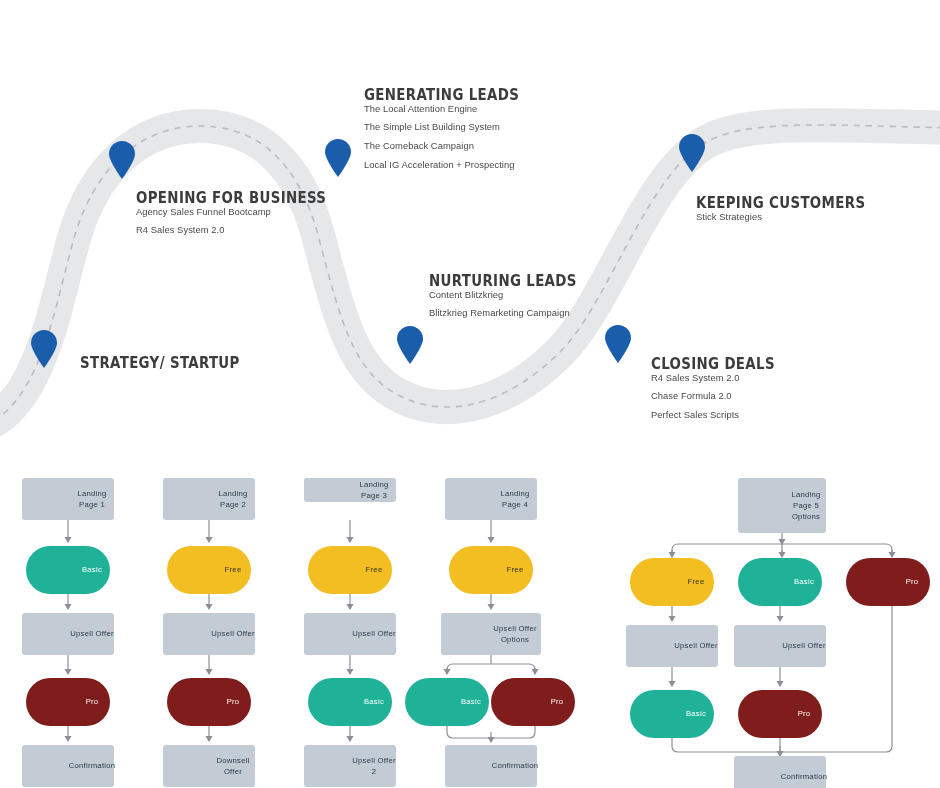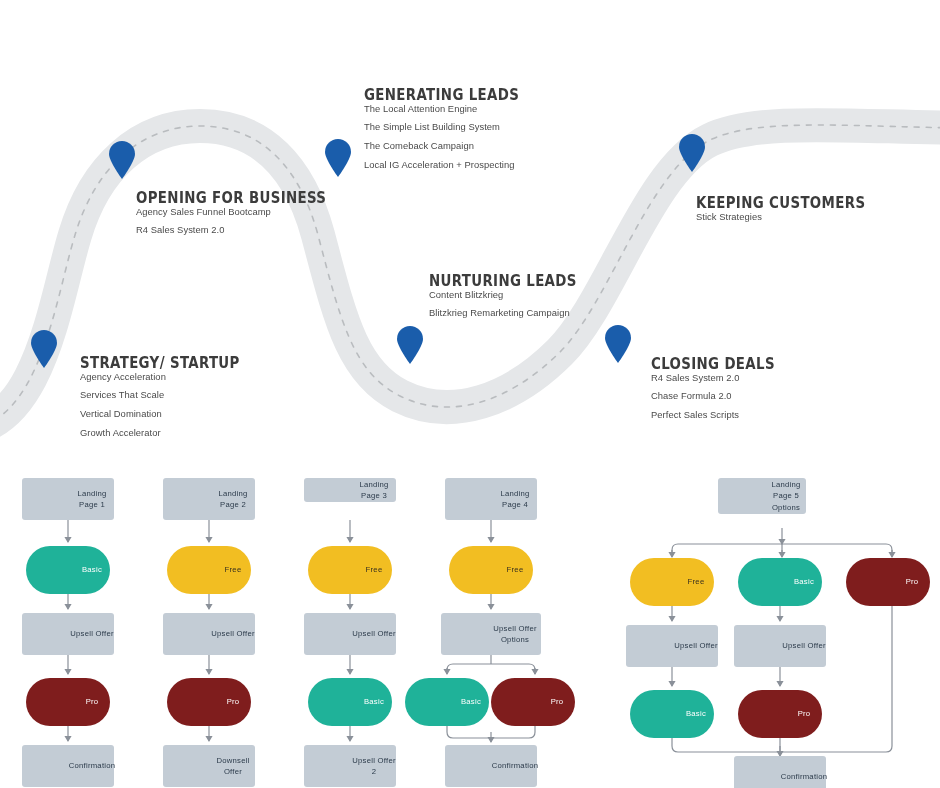--- a/index.html
+++ b/index.html
@@ -104,26 +104,20 @@
         <div class="milestone" style="left: 651px; top: 356px;">
           <div class="ms-title">CLOSING DEALS</div>
           <div class="ms-items">
             <div class="ms-item">R4 Sales System 2.0</div>
             <div class="ms-item">Chase Formula 2.0</div>
             <div class="ms-item">Perfect Sales Scripts</div>
           </div>
         </div>
         <div class="milestone" style="left: 80px; top: 355px;">
           <div class="ms-title">STRATEGY/ STARTUP</div>
-          <div class="ms-items">
-            <div class="ms-item">Agency Acceleration</div>
-            <div class="ms-item">Services That Scale</div>
-            <div class="ms-item">Vertical Domination</div>
-            <div class="ms-item">Growth Accelerator</div>
-          </div>
         </div>
       </div>
     <div id="pins">
         <svg class="pin" viewBox="0 0 28 38" style="left: 108px; top: 141px;">
           <path d="M14 38 C14 38 27 20.5 27 13 A13 13 0 0 0 1 13 C1 20.5 14 38 14 38 Z" fill="#1a5dab"></path>
         </svg>
         <svg class="pin" viewBox="0 0 28 38" style="left: 324px; top: 139px;">
           <path d="M14 38 C14 38 27 20.5 27 13 A13 13 0 0 0 1 13 C1 20.5 14 38 14 38 Z" fill="#1a5dab"></path>
         </svg>
         <svg class="pin" viewBox="0 0 28 38" style="left: 678px; top: 134px;">
@@ -267,21 +261,21 @@
         </div>
         <div class="node pill teal" style="left: 405px; top: 208px; width: 84px; height: 48px;">
           <span>Basic</span>
         </div>
         <div class="node pill blue" style="left: 491px; top: 208px; width: 84px; height: 48px;">
           <span>Pro</span>
         </div>
         <div class="node box" style="left: 445px; top: 275px; width: 92px; height: 42px;">
           <span>Confirmation</span>
         </div>
-        <div class="node box" style="left: 718px; top: 8px; width: 88px; height: 36px;">
+        <div class="node box" style="left: 738px; top: 8px; width: 88px; height: 55px;">
           <span>Landing Page 5 Options</span>
         </div>
         <div class="node pill yellow" style="left: 630px; top: 88px; width: 84px; height: 48px;">
           <span>Free</span>
         </div>
         <div class="node pill teal" style="left: 738px; top: 88px; width: 84px; height: 48px;">
           <span>Basic</span>
         </div>
         <div class="node pill blue" style="left: 846px; top: 88px; width: 84px; height: 48px;">
           <span>Pro</span>

